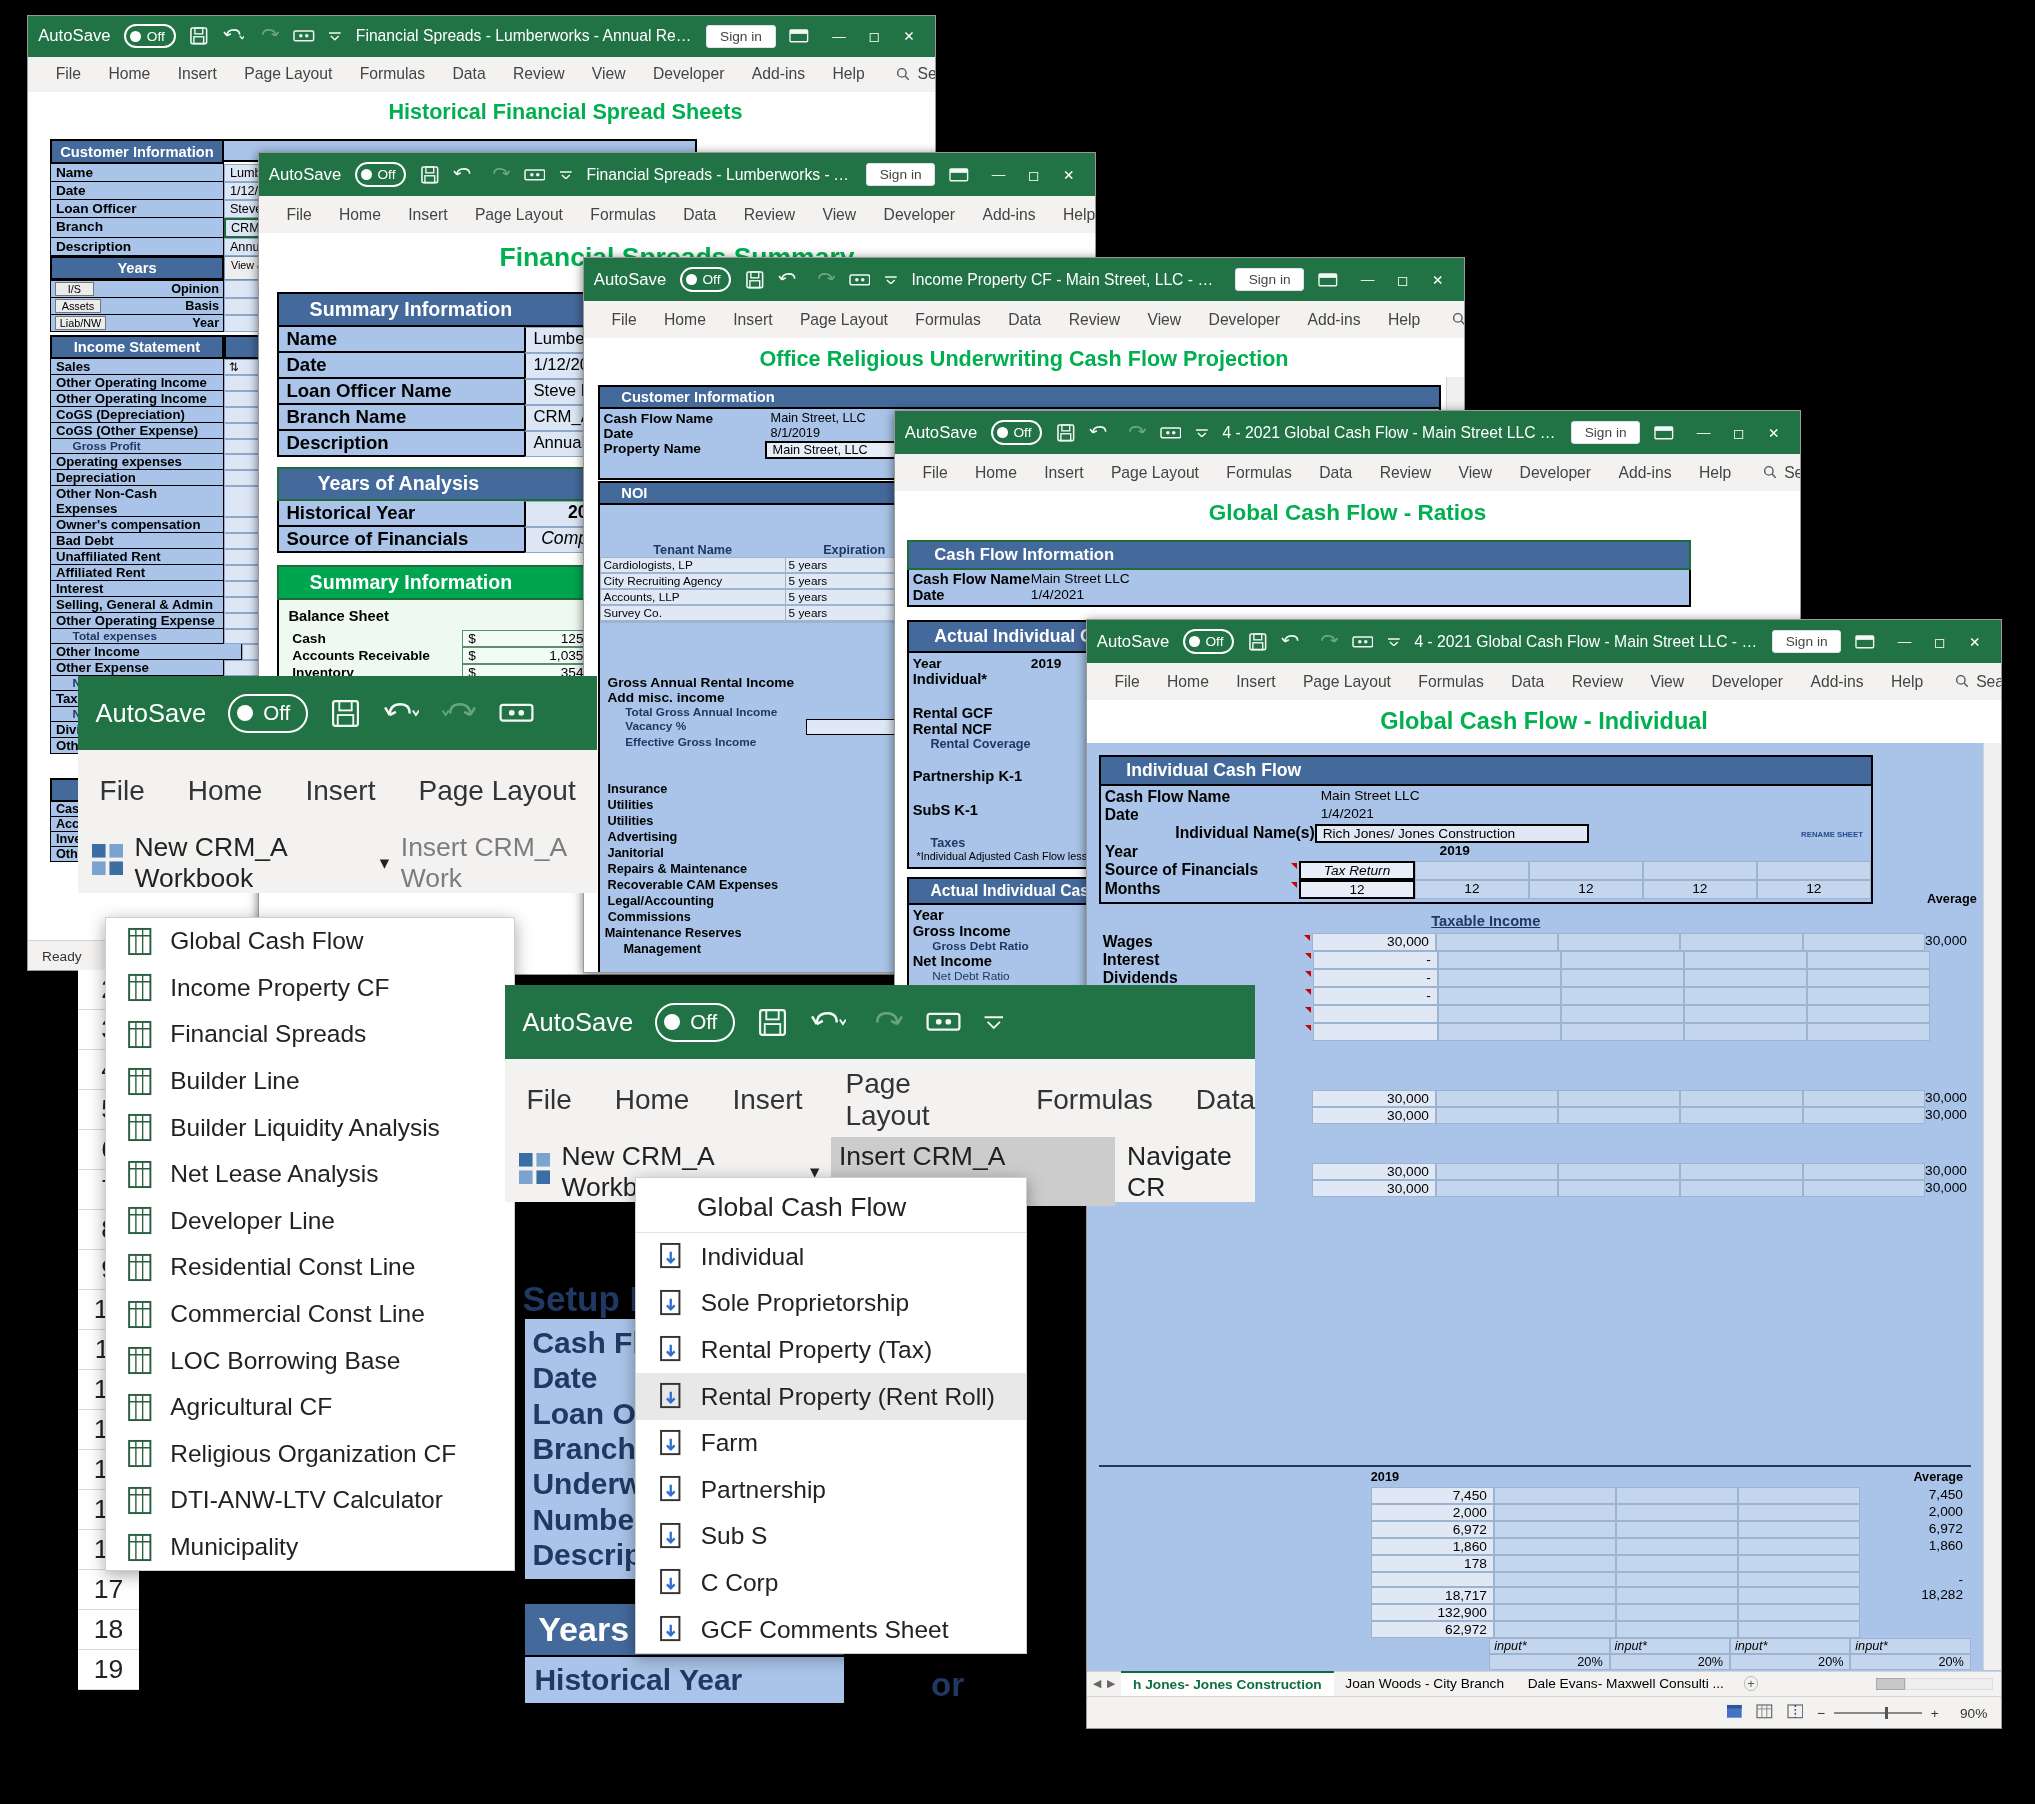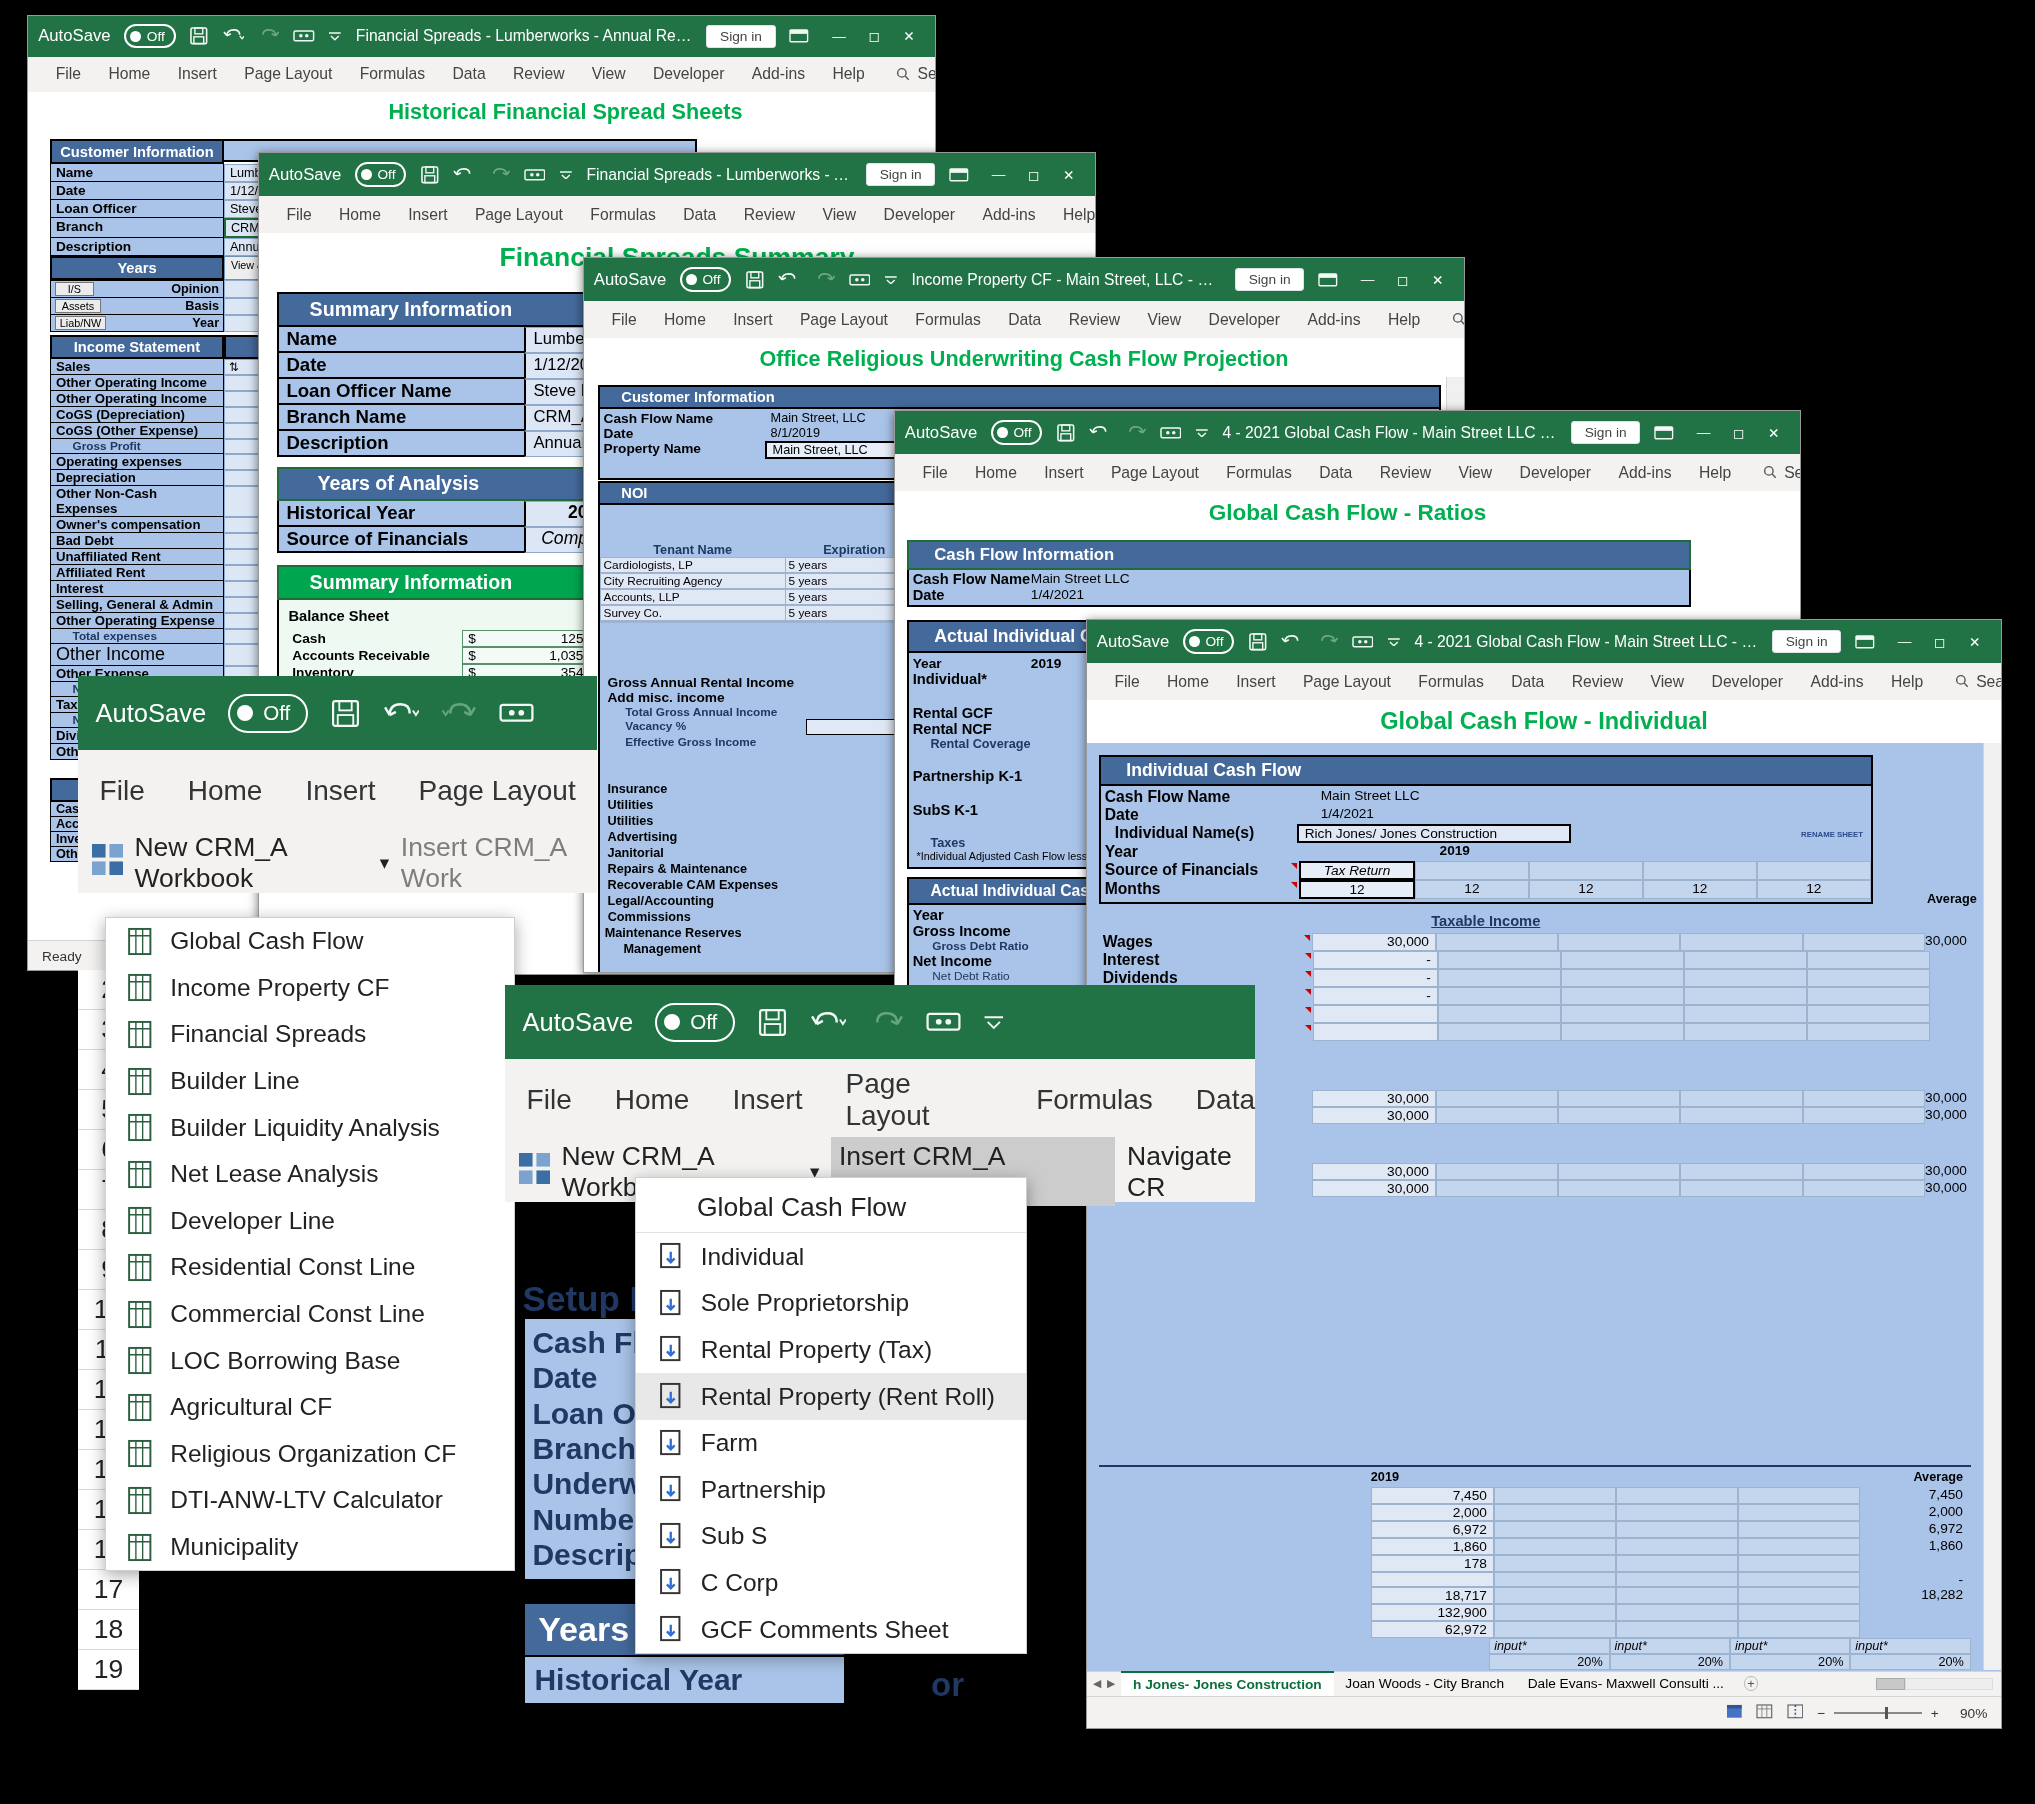--- a/index.html
+++ b/index.html
@@ -248,21 +248,21 @@
           </div>
           <div class="gridrow">
             <div class="blue" style="width:174px;border:1px solid #000;border-top:none;font-size:13.2px;font-weight:bold;padding:0 4.9px 0 4.9px;">Other Operating Expense</div>
             <div class="cellbox" style="width:108px;font-size:11.8px;padding:0 3.9px;"></div>
           </div>
           <div class="gridrow">
             <div class="blue" style="width:174px;border:1px solid #000;border-top:none;font-size:11.8px;font-weight:bold;padding:0 4.9px 0 21.6px;color:#1f3864;">Total expenses</div>
             <div class="cellbox" style="width:108px;font-size:11.8px;padding:0 3.9px;"></div>
           </div>
           <div class="gridrow">
-            <div class="blue" style="width:174px;border:1px solid #000;border-top:none;font-size:18px;font-weight:normal;padding:0 4.9px 0 4.9px;">Other Income</div>
+            <div class="blue" style="width:192px;border:1px solid #000;border-top:none;font-size:13px;font-weight:bold;padding:0 4.9px 0 4.9px;">Other Income</div>
             <div class="cellbox" style="width:108px;font-size:11.8px;padding:0 3.9px;"></div>
           </div>
           <div class="gridrow">
             <div class="blue" style="width:174px;border:1px solid #000;border-top:none;font-size:13.2px;font-weight:bold;padding:0 4.9px 0 4.9px;">Other Expense</div>
             <div class="cellbox" style="width:108px;font-size:11.8px;padding:0 3.9px;"></div>
           </div>
           <div class="gridrow">
             <div class="blue" style="width:174px;border:1px solid #000;border-top:none;font-size:11.8px;font-weight:bold;padding:0 4.9px 0 21.6px;color:#1f3864;">Net Profit Before Tax</div>
             <div class="cellbox" style="width:108px;font-size:11.8px;padding:0 3.9px;"></div>
           </div>
@@ -996,21 +996,21 @@
         <div id="w5-icf-rows">
             <div class="gridrow">
               <div style="width:214px;font-size:15.7px;font-weight:bold;padding-left:3.9px;">Cash Flow Name</div>
               <div style="width:274px;padding-left:5.9px;font-size:13.7px;">Main Street LLC</div>
             </div>
             <div class="gridrow">
               <div style="width:214px;font-size:15.7px;font-weight:bold;padding-left:3.9px;">Date</div>
               <div style="width:274px;padding-left:5.9px;font-size:13.7px;">1/4/2021</div>
             </div>
             <div class="gridrow">
-              <div style="width:196px;font-size:15.7px;font-weight:bold;padding-left:14px;">Individual Name(s)</div>
+              <div style="width:214px;font-size:15.7px;font-weight:bold;padding-left:14px;text-align:right;">Individual Name(s)</div>
               <div style="border:2px solid #000;background:#dfe8f4;padding:0 5.9px;width:274px;font-size:13.7px;">Rich Jones/ Jones Construction</div>
             </div>
             <div class="gridrow">
               <div style="width:214px;font-size:15.7px;font-weight:bold;padding-left:3.9px;">Year</div>
               <div style="width:274px;padding-left:5.9px;font-size:13.7px;text-align:center;font-weight:bold;">2019</div>
             </div>
             <div class="gridrow">
               <div style="width:214px;font-size:15.7px;font-weight:bold;padding-left:3.9px;position:relative;">Source of Financials<i class="noteflag" style="right:2px;top:2px;"></i></div>
               <div style="width:125px;border:2px solid #000;background:#e7eef8;text-align:center;font-size:13.7px;font-style:italic;">Tax Return</div>
               <div style="width:123px;border:1px solid #9db4d1;background:#c4d5ee;text-align:center;font-size:13.7px;"></div>

